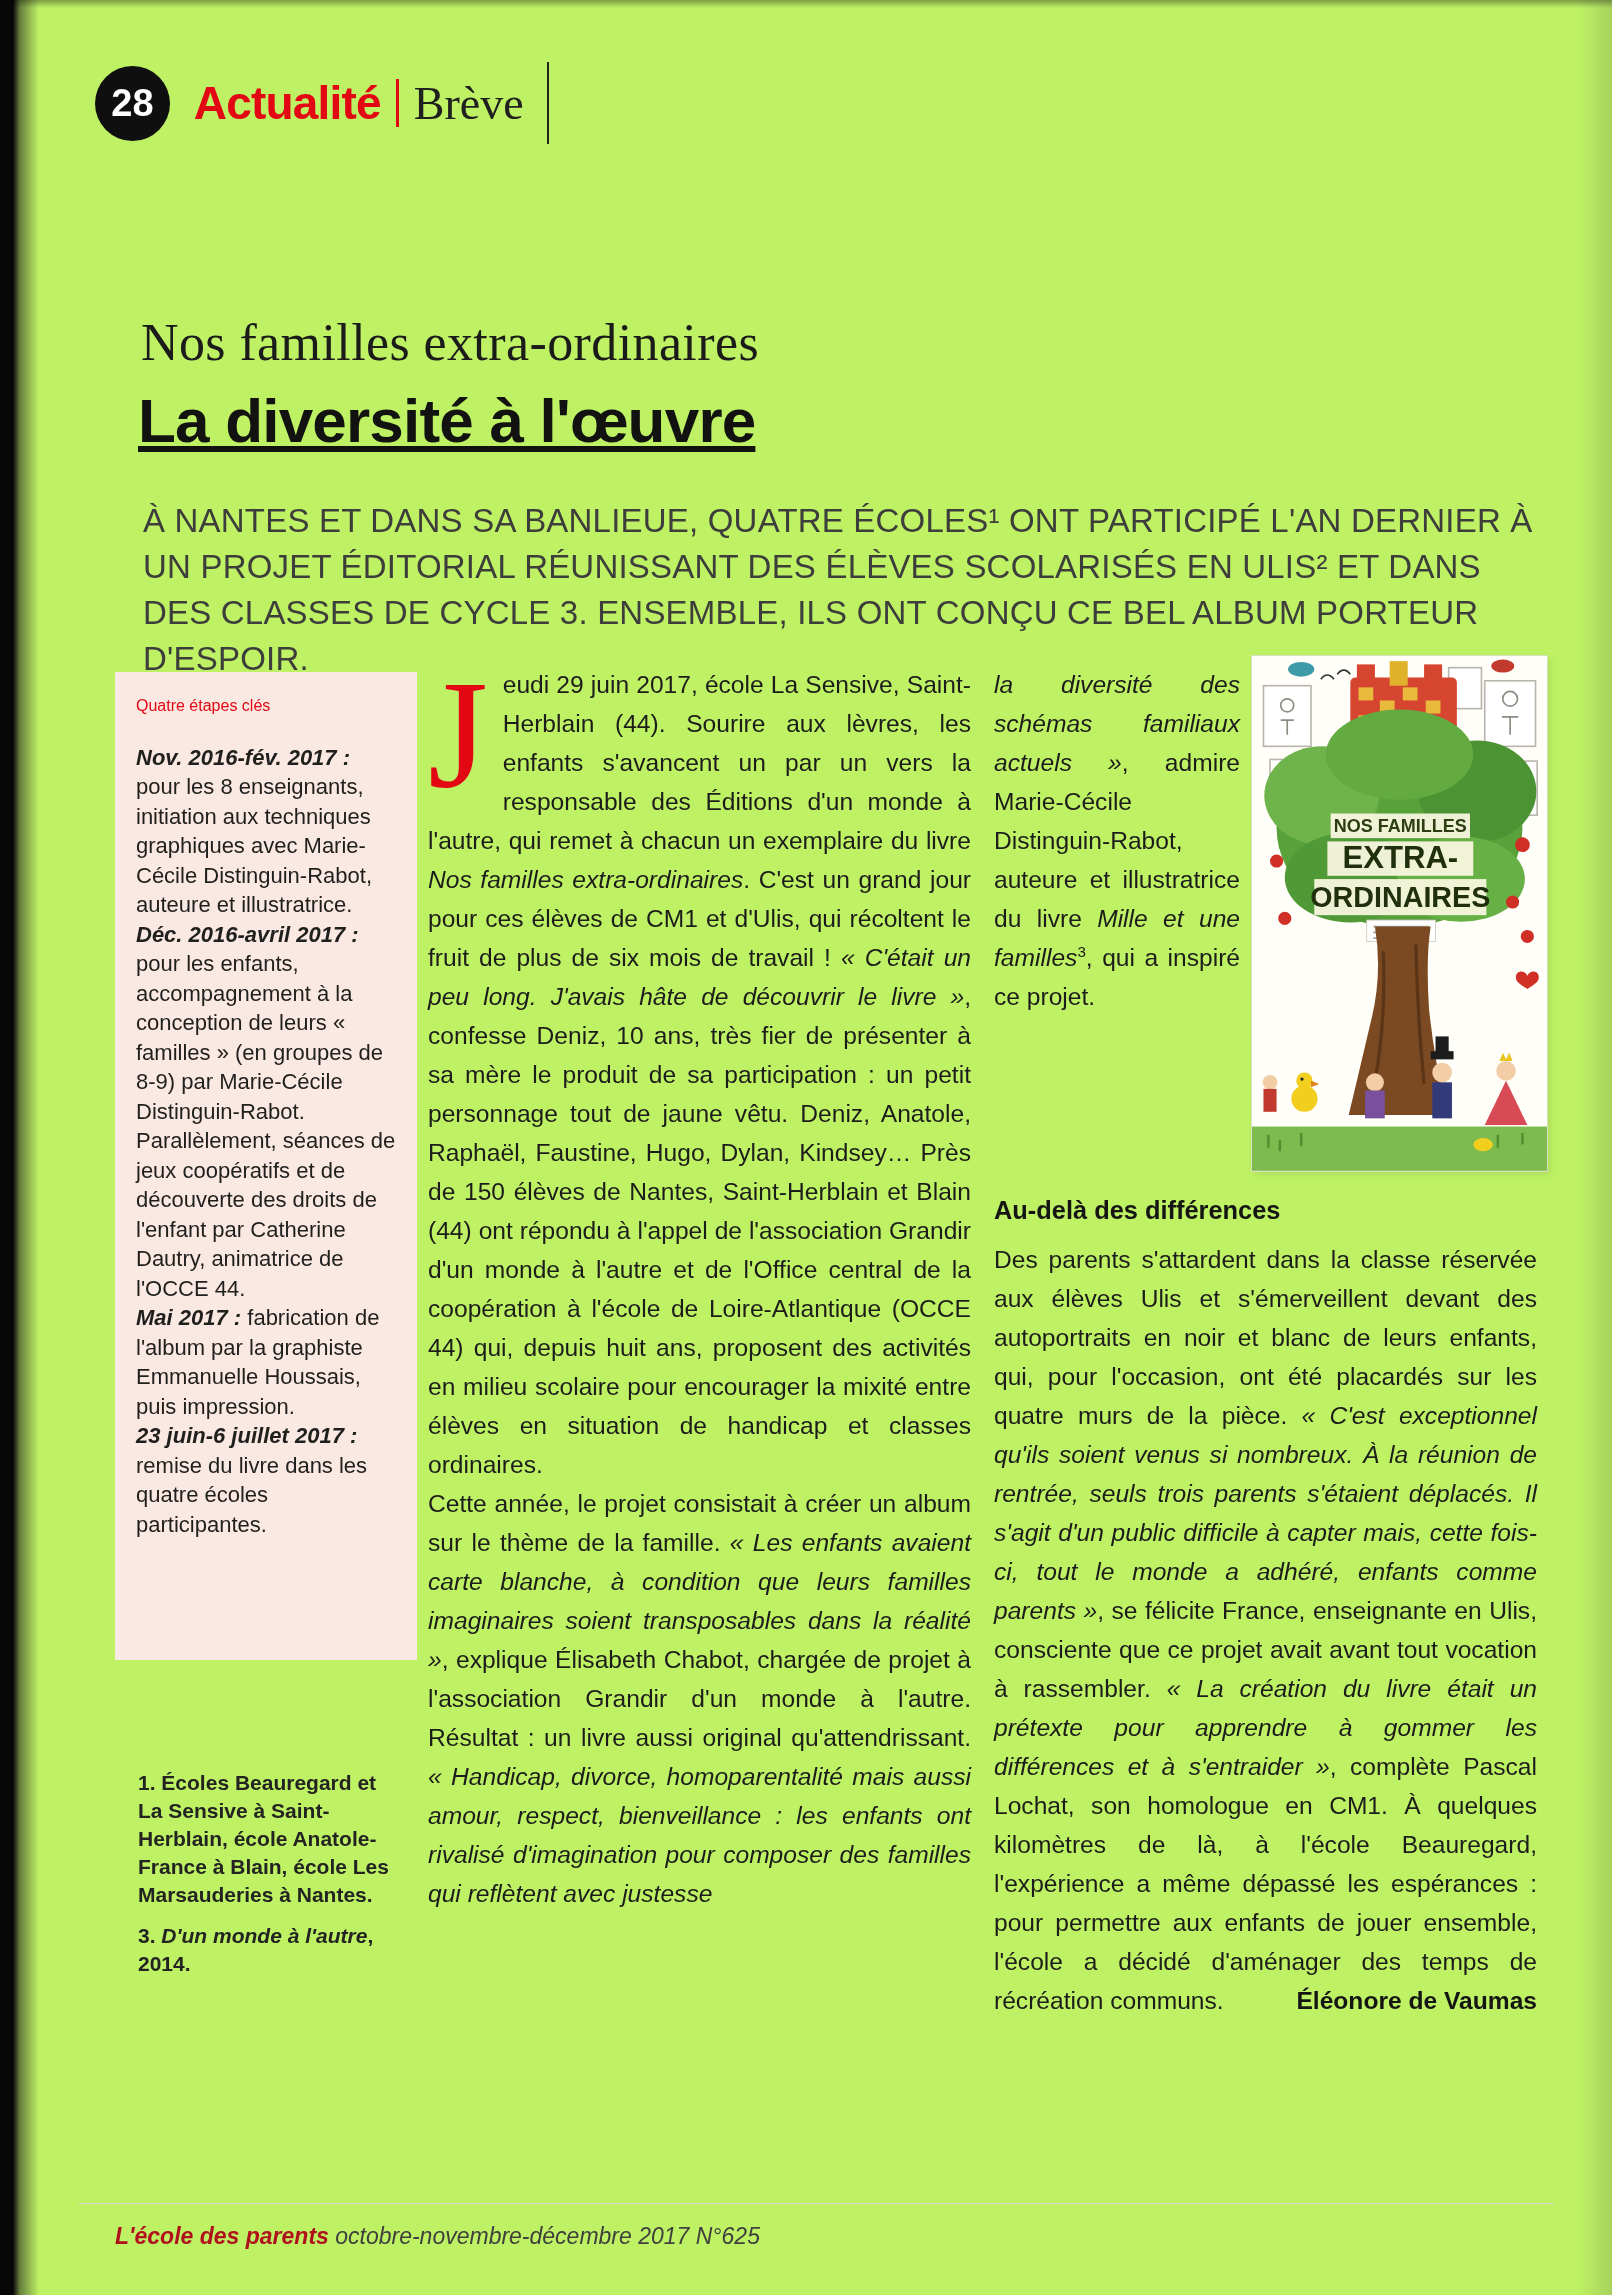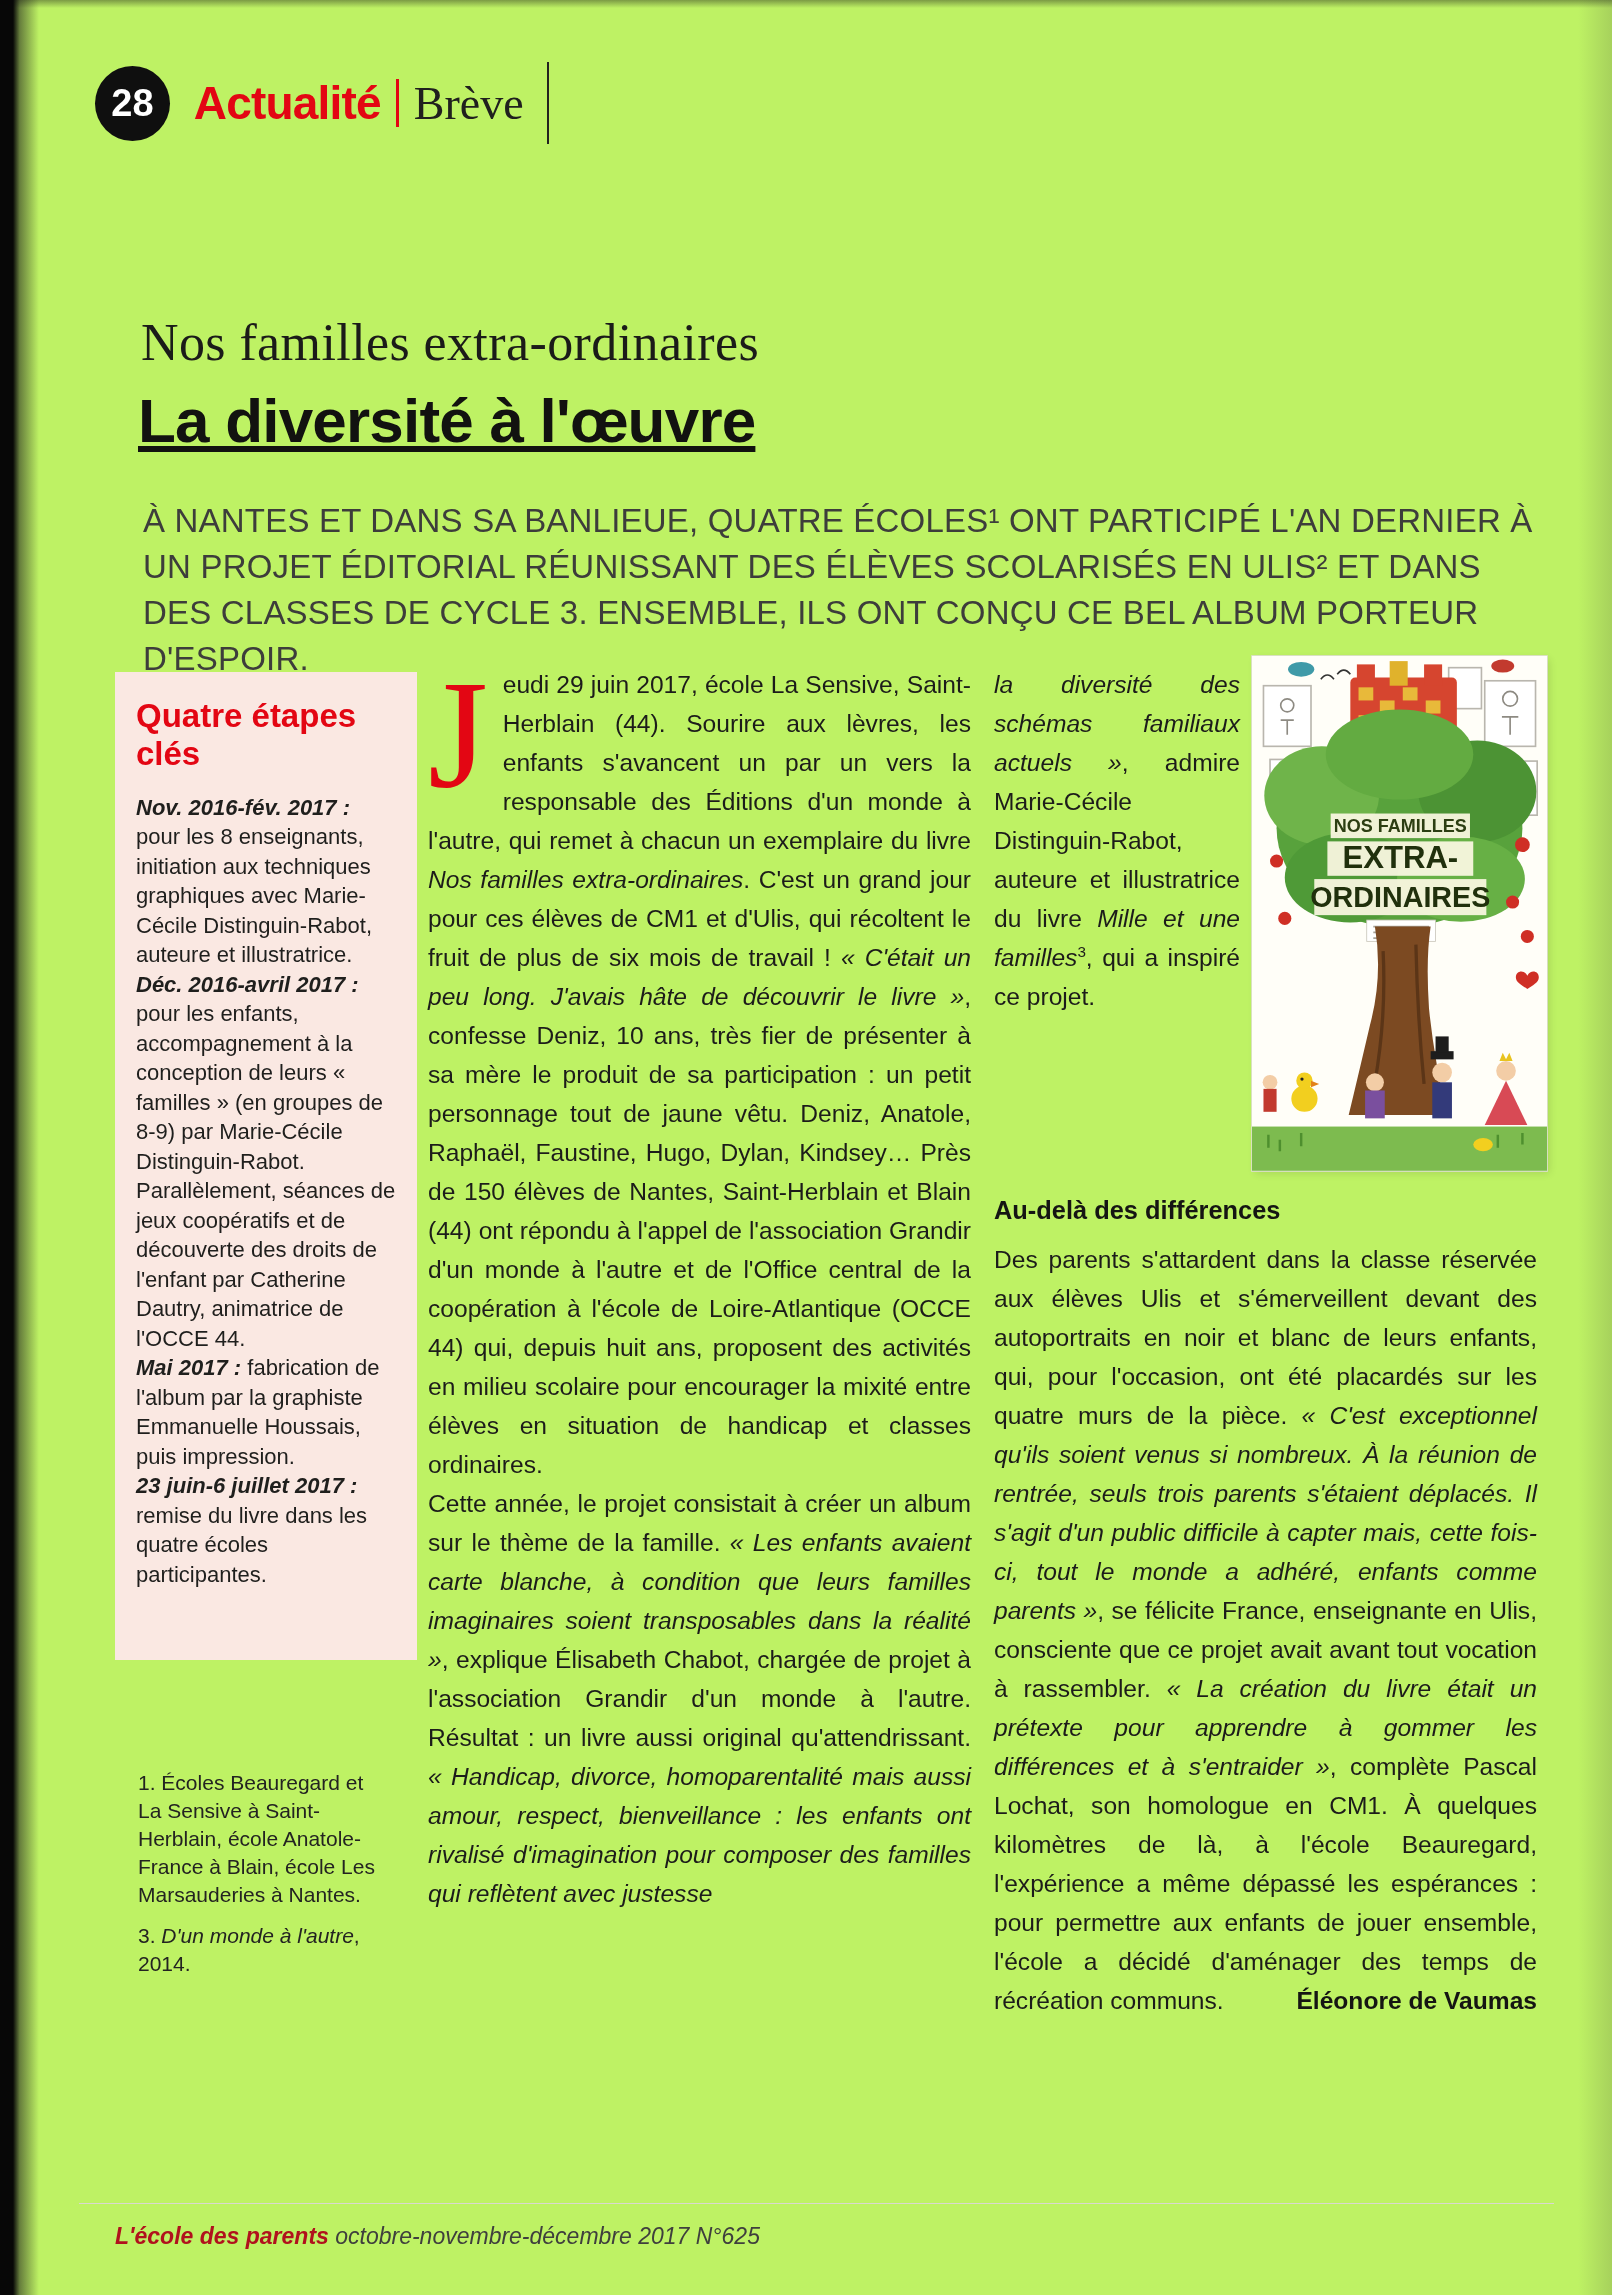--- a/index.html
+++ b/index.html
@@ -28,25 +28,25 @@
   .kicker { position:absolute; left:141px; top:313px; font-family:"Liberation Serif", serif;
     font-size:52px; color:#1b1b19; letter-spacing:0.4px; }
   .title { position:absolute; left:138px; top:385px; font-size:62px; font-weight:bold;
     color:#121210; letter-spacing:-0.8px;text-decoration:underline; }
   .standfirst { position:absolute; left:143px; top:498px; width:1398px; font-size:33px;
     line-height:46px; color:#3d3d3b; letter-spacing:0.2px; }
 
   
   .sidebar-box { position:absolute; left:115px; top:672px; width:302px; height:988px;
     background:var(--sidebar_bg,#fae8e2); padding:24.6px 21px; }
-  .sidebar-title { color:var(--accent_red,#e30613); font-size:33px; font-weight:bold; margin-bottom:20px; }
+  .sidebar-title { color:var(--accent_red,#e30613); font-size:16px; font-weight:normal; margin-bottom:28px; }
   .sidebar-entry { font-size:22px; line-height:29.5px; color:#1f1f1d; }
   .footnotes { position:absolute; left:138px; top:1769px; width:251px; font-size:21px;
     line-height:28px; color:#232321; }
-  .footnote { margin-bottom:13px; }
+  .footnote { margin-bottom:13px;font-weight:bold; }
 
   
   .col-mid { position:absolute; left:428px; top:665px; width:543px; }
   .body-p { font-size:24.6px; line-height:39px; color:#1c1c1a; text-align:justify; }
   .dropcap { float:left; font-family:"Liberation Serif", serif; color:var(--accent_red,#e30613);
     font-size:154px; line-height:128px; padding:4.9px 14.8px 0 0; }
   .col-right { position:absolute; left:994px; top:665px; width:543px; }
   .rc-top { width:246px; height:531px; font-size:24.6px; line-height:39px; color:#1c1c1a; }
   .subhead { font-size:25.4px; font-weight:bold; color:#151513; margin-bottom:14.8px; }
   .byline { float:right; font-weight:bold; color:#151513; }

